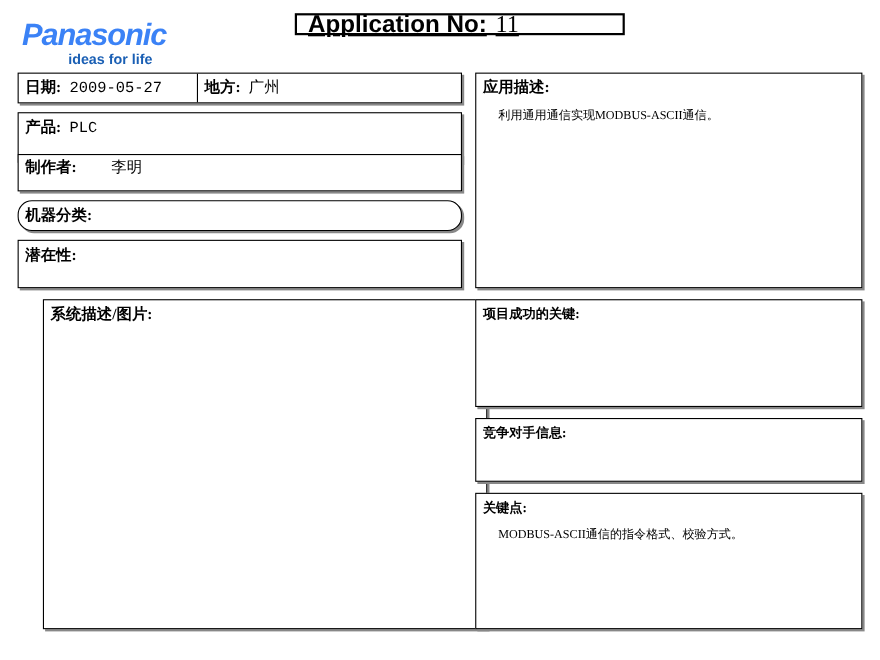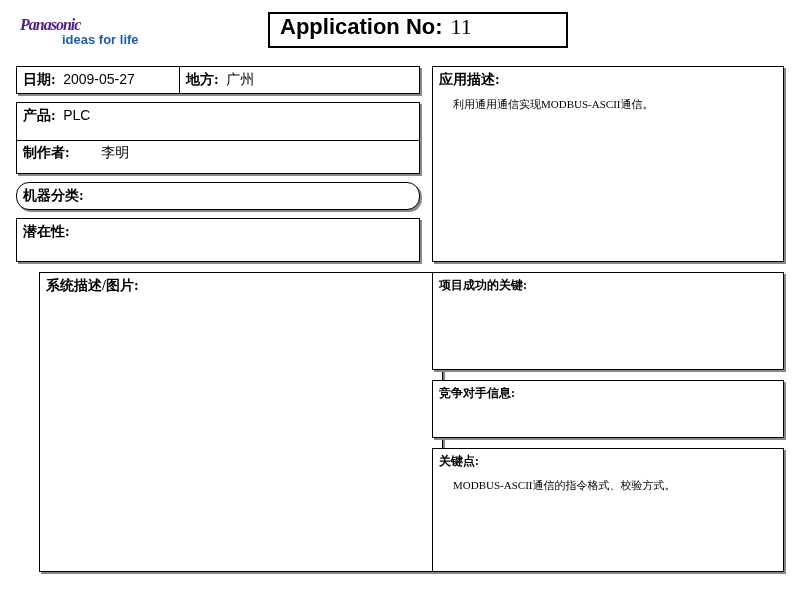--- a/index.html
+++ b/index.html
@@ -11,47 +11,49 @@
     font-size: 13px;
     color: #000;
     position: relative;
   }
   .logo {
     position: absolute;
     top: 16px;
     left: 20px;
   }
   .logo-main {
-    font-family: Liberation Serif, serif;
+    font-family: Liberation Sans, sans-serif;
     font-weight: bold;
     font-style: italic;
-    font-size: 16px;
-    color: #4c1d95;
+    font-size: 28px;
+    color: #3b82f6;
     letter-spacing: -1px;
   }
   .logo-sub {
     font-family: Arial, sans-serif;
     font-weight: bold;
     font-size: 13px;
     color: #1a5fb4;
     margin-top: -2px;
     margin-left: 42px;
   }
   .app-no-box {
     position: absolute;
     top: 12px;
     left: 268px;
     width: 300px;
-    height: 36px;
+    height: 20px;
     border: 2px solid #000;
     display: flex;
+    align-items: center;
     padding-left: 10px;
     font-family: Arial, sans-serif;
     font-size: 22px;
     font-weight: bold;
+    text-decoration: underline;
   }
   .app-no-value {
     font-weight: normal;
     font-family: "Times New Roman", serif;
     margin-left: 8px;
   }
   .left-col {
     position: absolute;
     left: 16px;
     width: 404px;
@@ -79,21 +81,21 @@
   .b-machinecat { top: 182px; height: 28px; border-radius: 13px; }
   .b-potential { top: 218px; height: 44px; }
   .b-sysdesc { top: 272px; height: 300px; }
   .b-sysdesc .hdr { font-weight: bold; }
   .b-appdesc { top: 66px; height: 196px; }
   .b-appdesc .body, .b-keypoint .body { font-size: 11px; font-weight: normal; padding: 8px 6px 0 14px; }
   .b-projsuccess { top: 272px; height: 98px; }
   .b-competitor { top: 380px; height: 58px; }
   .b-keypoint { top: 448px; height: 124px; }
   .lbl { font-weight: bold; }
-  .val { font-weight: normal; font-family: Liberation Sans, sans-serif; margin-left: 4px; margin-top: 40px; }
+  .val { font-weight: normal; font-family: Liberation Mono, monospace; margin-left: 4px; margin-top: 40px; }
   .smallhdr { font-size: 12px; font-weight: bold; }
 </style>
 </head>
 <body>
 
 <div class="logo">
   <div class="logo-main">Panasonic</div>
   <div class="logo-sub">ideas for life</div>
 </div>
 

